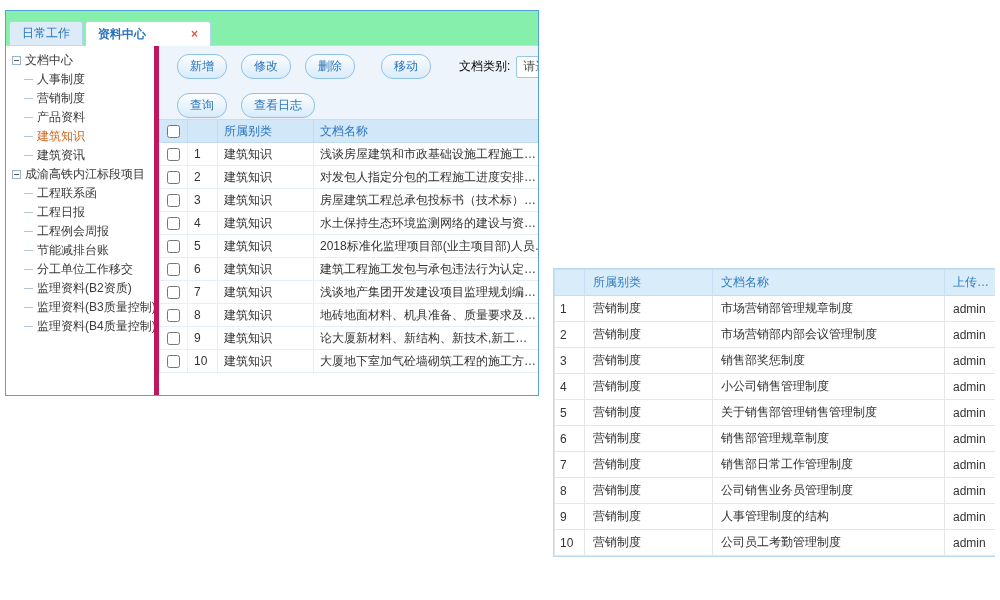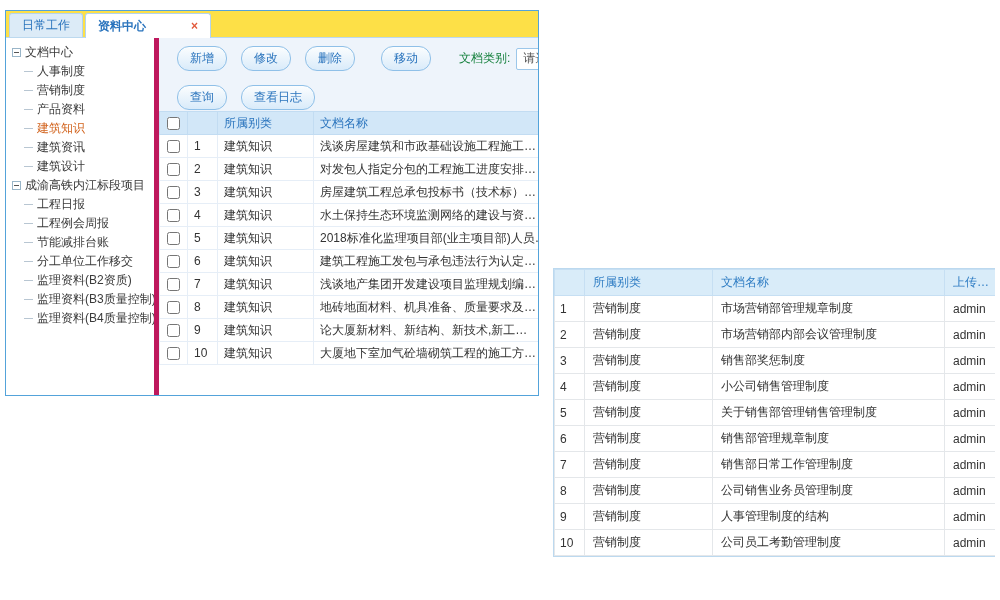--- a/index.html
+++ b/index.html
@@ -3,21 +3,21 @@
 <meta charset="utf-8">
 <style>
   * { margin:0; padding:0; box-sizing:border-box; }
   html,body { width:1000px; height:600px; background:#fff;
     font-family:"Liberation Sans","DejaVu Sans",sans-serif; }
   body { position:relative; overflow:hidden; font-size:12px; color:#333; }
 
   
   .doc-window { position:absolute; left:5px; top:10px; width:534px; height:386px;
     border:1px solid #53a3da; background:#fff; overflow:hidden; }
-  .tabbar { height:27px; background:#fde047; border-bottom:1px solid #bcd9ef;
+  .tabbar { height:35px; background:#86efac; border-bottom:1px solid #bcd9ef;
     display:flex; align-items:flex-end; padding:3px 12px 0 3px; }
   .tab { display:flex; align-items:center; padding:0 12px; height:24px; color:#2a74bd;
     background:#dcebf7; border:1px solid #b3d4ee; border-bottom:none;
     border-radius:3px 3px 0 0; margin-right:2px; cursor:pointer; }
   .tab.active { background:#fff; font-weight:bold; height:25px; margin-bottom:-1px;gap:40px; }
   .tab-close { color:#e25a3c; margin-left:5px; font-weight:bold; }
 
   .win-body { display:flex; height:358px; }
 
   
@@ -36,21 +36,21 @@
   .content { flex:1; display:flex; flex-direction:column; overflow:hidden; background:#eef4fb; }
   .filter-row1,.filter-row2,.filter-row3 { display:flex; align-items:center; white-space:nowrap; flex:none; }
   .filter-row1 { padding:8px 0 0 18px; }
   .filter-row2 { padding:12px 0 0 18px; }
   .filter-row3 { padding:14px 0 1px 18px; }
   .btn { display:inline-block; padding:3px 12px; color:#2a74bd;
     background:linear-gradient(#fbfdfe,#d9ebfa); border:1px solid #8fc0e8;
     border-radius:12px; margin-right:14px; cursor:pointer; font-size:12px; }
   .btn-group { display:inline-flex; }
   .btn-group .btn:nth-child(3) { margin-right:26px; }
-  .flabel { color:#15803d; margin:0 6px 0 14px; }
+  .flabel { color:#000000; margin:0 6px 0 14px; }
   .flabel.first { margin-left:0; }
   .select { display:inline-flex; align-items:center; width:76px; height:22px;
     background:#fff; border:1px solid #9cc7ea; border-radius:2px; cursor:pointer; }
   .select-text { flex:1; padding-left:6px; color:#555; overflow:hidden; }
   .select-arrow { width:16px; align-self:stretch; display:flex; align-items:center;
     justify-content:center; color:#2a74bd; font-size:8px;
     border-left:1px solid #cfe3f4; background:#eaf3fc; }
   .text-input { width:94px; height:22px; border:1px solid #9cc7ea; border-radius:2px;
     padding:0 4px; font-size:12px; }
 
@@ -105,27 +105,27 @@
           <span class="tree-label">产品资料</span>
         </div>
         <div class="tree-item level1 selected">
           <span class="dash"></span>
           <span class="tree-label">建筑知识</span>
         </div>
         <div class="tree-item level1">
           <span class="dash"></span>
           <span class="tree-label">建筑资讯</span>
         </div>
-        <div class="tree-item level1">
-          <span class="dash"></span>
-          <span class="tree-label">建筑设计</span>
-        </div>
         <div class="tree-item level0">
           <span class="exp"></span>
           <span class="tree-label">成渝高铁内江标段项目</span>
+        </div>
+        <div class="tree-item level1">
+          <span class="dash"></span>
+          <span class="tree-label">工程联系函</span>
         </div>
         <div class="tree-item level1">
           <span class="dash"></span>
           <span class="tree-label">工程日报</span>
         </div>
         <div class="tree-item level1">
           <span class="dash"></span>
           <span class="tree-label">工程例会周报</span>
         </div>
         <div class="tree-item level1">

